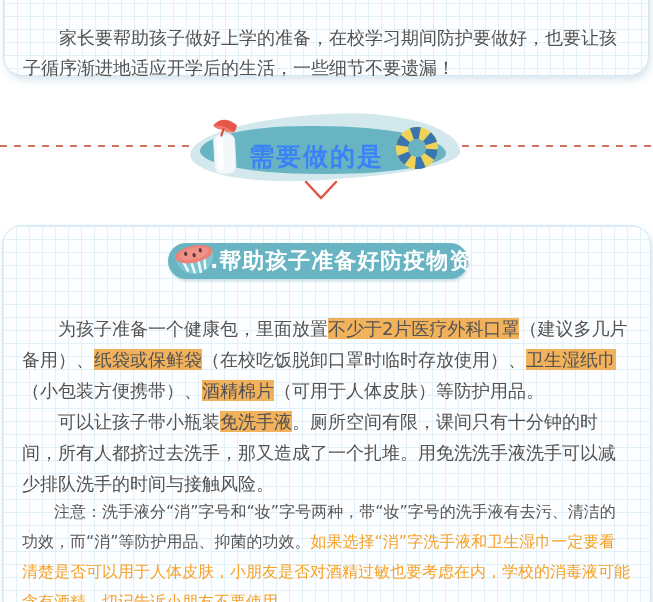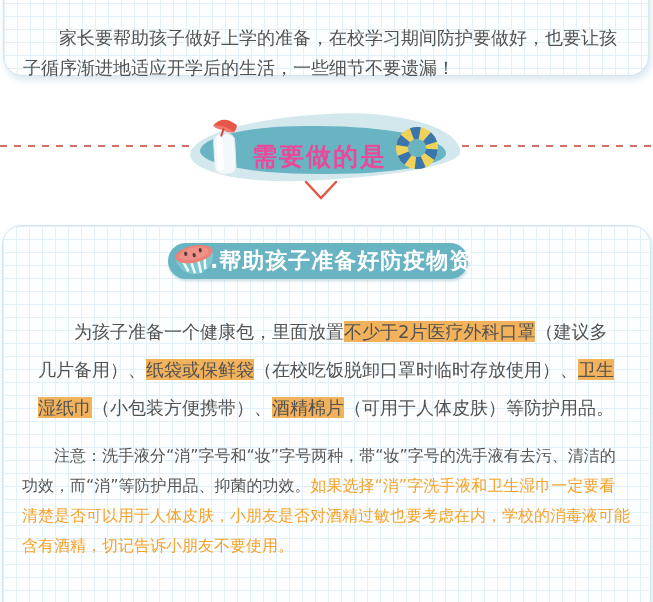--- a/index.html
+++ b/index.html
@@ -42,43 +42,43 @@
     position:absolute;left:4px;top:10px;right:6px;bottom:4px;
     background:#69b4c3;
     border-radius:45% 55% 50% 50% / 55% 60% 45% 50%;
   }
   .banner-row{
     position:absolute;left:0;top:0;width:100%;height:100%;
     display:flex;align-items:center;
   }
   .cocktail{position:absolute;left:9px;top:2px;}
   .banner-label{
-    position:absolute;left:56px;top:24px;width:140px;text-align:left;
-    color:#ec4899;font-size:25px;font-weight:bold;letter-spacing:2px;
+    position:absolute;left:48px;top:24px;width:140px;text-align:right;
+    color:#3b82f6;font-size:25px;font-weight:bold;letter-spacing:2px;
   }
   .swimring{position:absolute;right:8px;top:10px;}
   .chevron{position:absolute;left:303px;top:179px;}
 
   
   .main-card{left:2px;top:225px;width:649px;height:395px;border-radius:20px;}
   .title-pill{
     position:absolute;left:165px;top:17px;width:300px;height:36px;
     background:#69b4c3;border-radius:19px;
     display:flex;align-items:center;justify-content:center;
     box-shadow:1px 2px 3px rgba(120,170,190,0.4);
   }
   .title-pill .pill-label{
     color:#ffffff;font-size:22px;font-weight:bold;letter-spacing:1px;
     margin-left:30px;white-space:nowrap;
   }
   .watermelon{position:absolute;left:4px;top:-6px;}
 
   .content{position:absolute;left:0;top:71px;width:100%;padding:0 19px;box-sizing:border-box;}
   .para{
-    margin:16px;font-size:18px;line-height:38px;color:#525252;
+    margin:0;font-size:18px;line-height:31px;color:#525252;
     text-indent:2em;letter-spacing:0;
   }
   .para.first{margin-top:16px;}
   .hl{background:#f2b25c;}
   .note{
     margin:-2px 0 0 0;font-size:16px;line-height:30px;color:#555555;
     text-indent:2em;letter-spacing:0;
   }
   .note .warn{color:#f6a229;}
 </style>
@@ -135,18 +135,19 @@
           <ellipse cx="23" cy="18" rx="1.6" ry="2.2" fill="#5a3b3b"></ellipse>
           <ellipse cx="30" cy="14.5" rx="1.6" ry="2.2" fill="#5a3b3b"></ellipse>
         </g>
       </svg>
       <span class="pill-label">1.帮助孩子准备好防疫物资</span>
     </div>
 
     <div class="content">
       <p class="para first"><span>为孩子准备一个健康包，里面放置</span><span class="hl">不少于2片医疗外科口罩</span><span>（建议多几片备用）、</span><span class="hl">纸袋或保鲜袋</span><span>（在校吃饭脱卸口罩时临时存放使用）、</span><span class="hl">卫生湿纸巾</span><span>（小包装方便携带）、</span><span class="hl">酒精棉片</span><span>（可用于人体皮肤）等防护用品。</span></p>
 
+      <p class="para"><span>可以让孩子带小瓶装</span><span class="hl">免洗手液</span><span>。厕所空间有限，课间只有十分钟的时间，所有人都挤过去洗手，那又造成了一个扎堆。用免洗洗手液洗手可以减少排队洗手的时间与接触风险。</span></p>
 
       <p class="note"><span>注意：洗手液分“消”字号和“妆”字号两种，带“妆”字号的洗手液有去污、清洁的功效，而“消”等防护用品、抑菌的功效。</span><span class="warn">如果选择“消”字洗手液和卫生湿巾一定要看清楚是否可以用于人体皮肤，小朋友是否对酒精过敏也要考虑在内，学校的消毒液可能含有酒精，切记告诉小朋友不要使用。</span></p>
     </div>
   </section>
 
 </div>
 
 </body></html>

